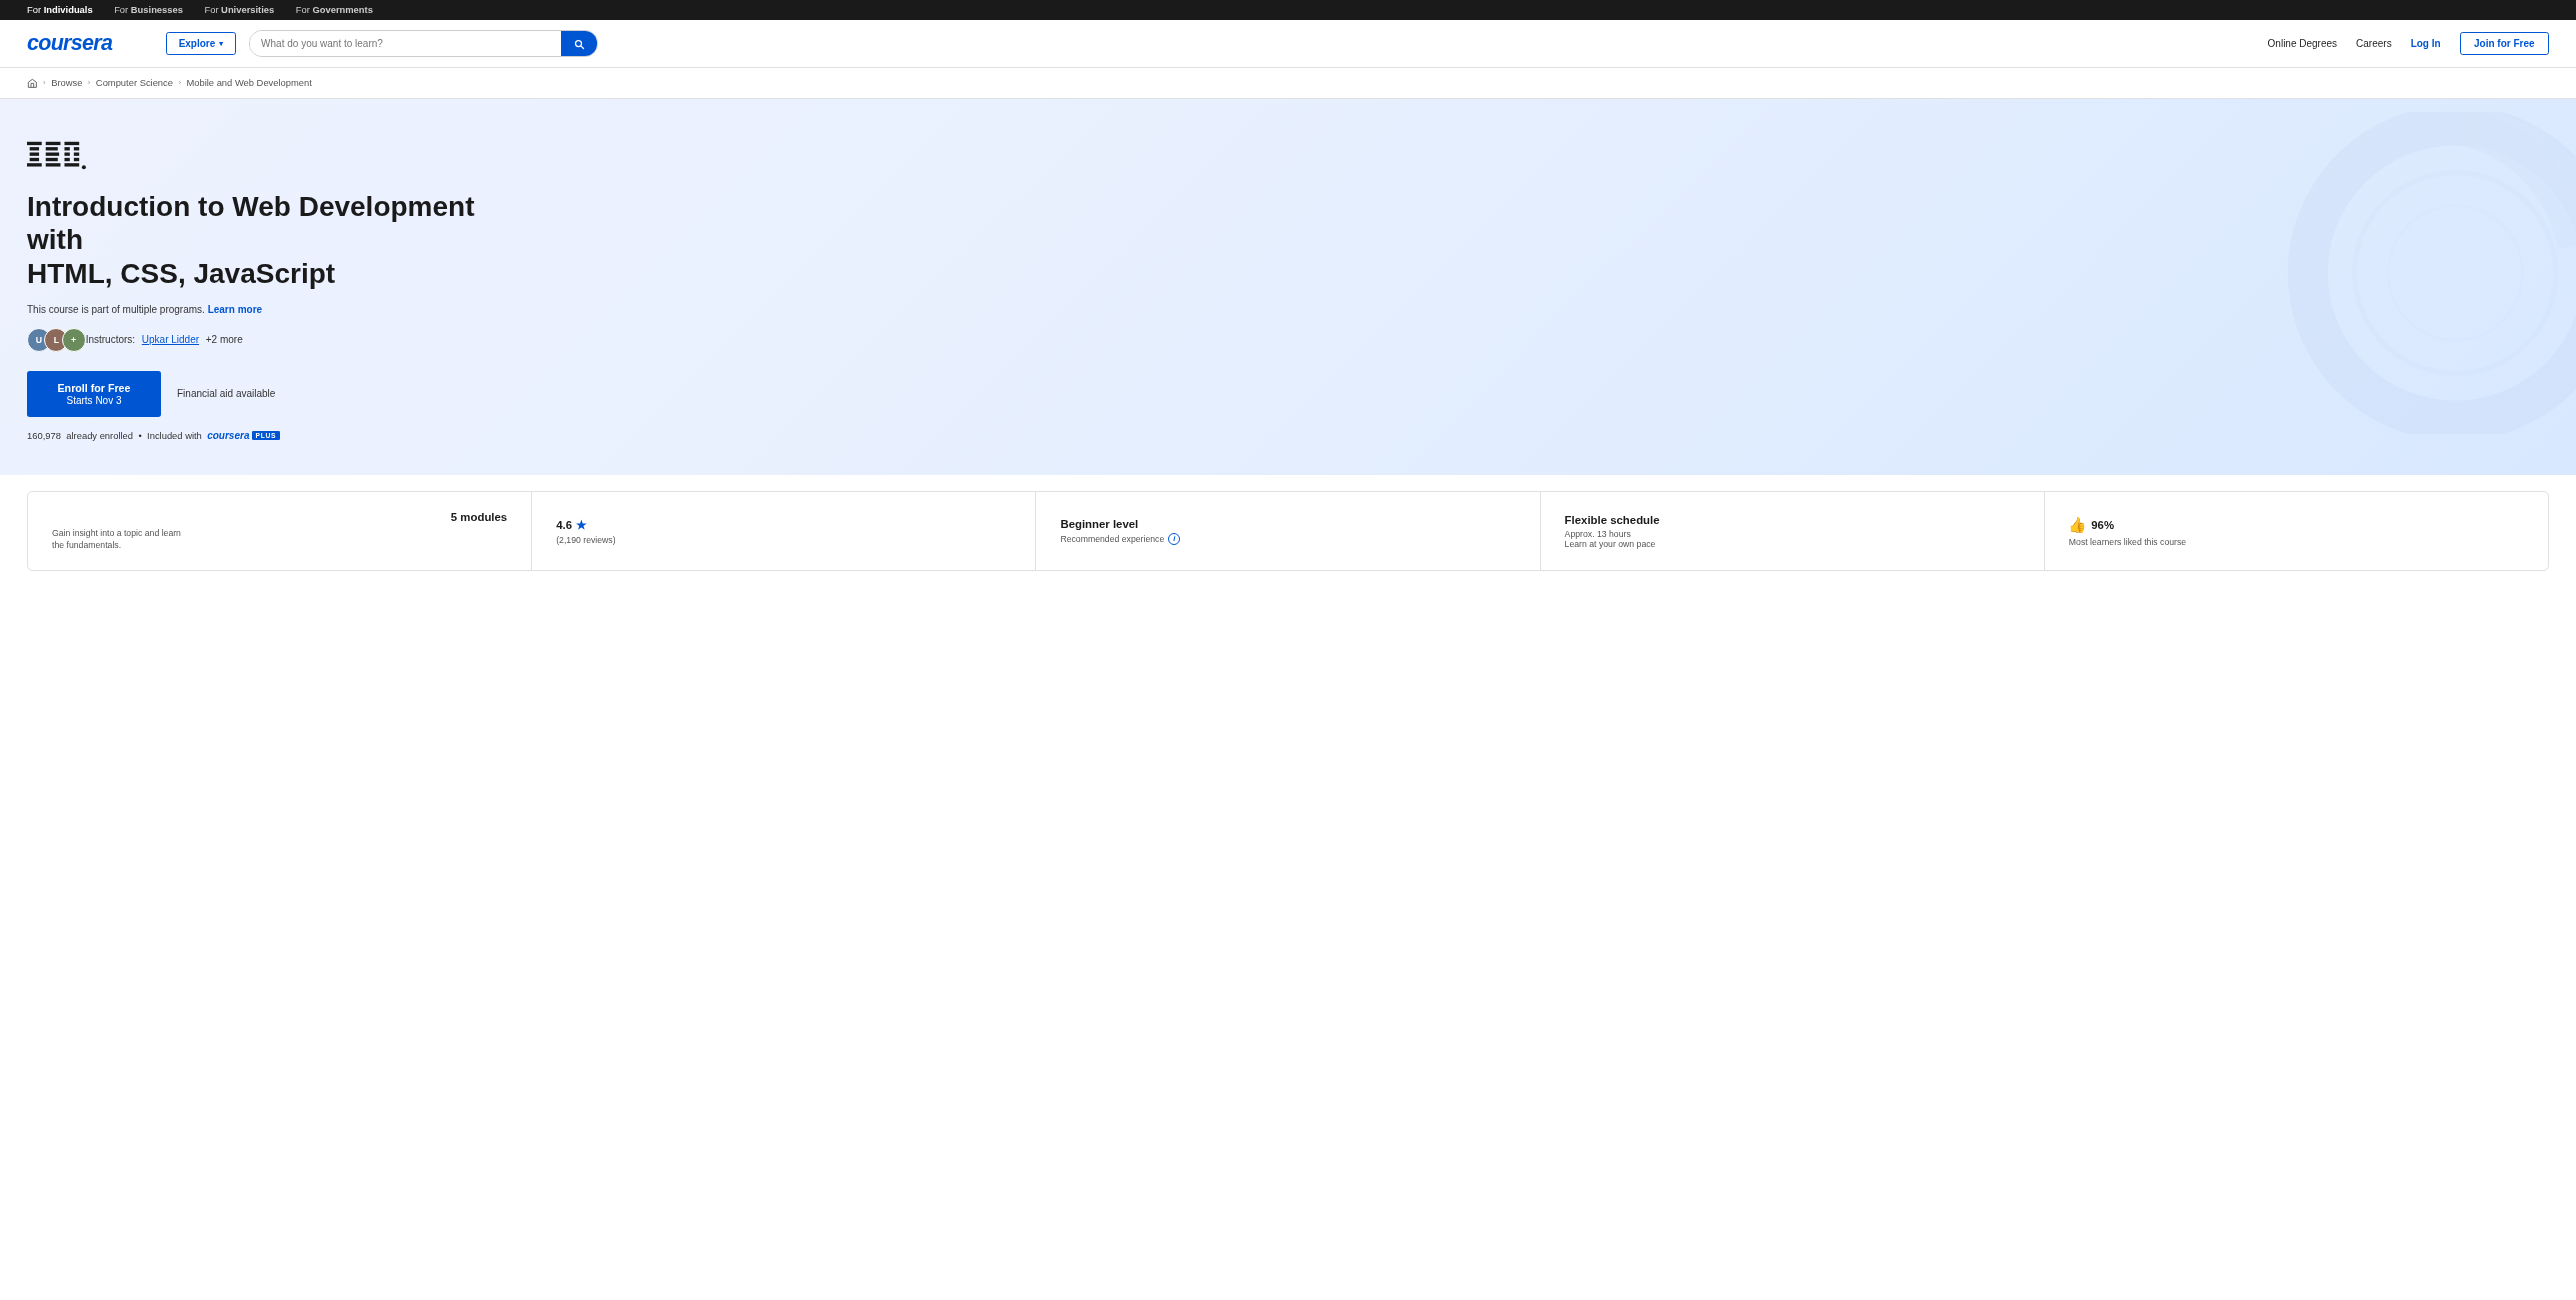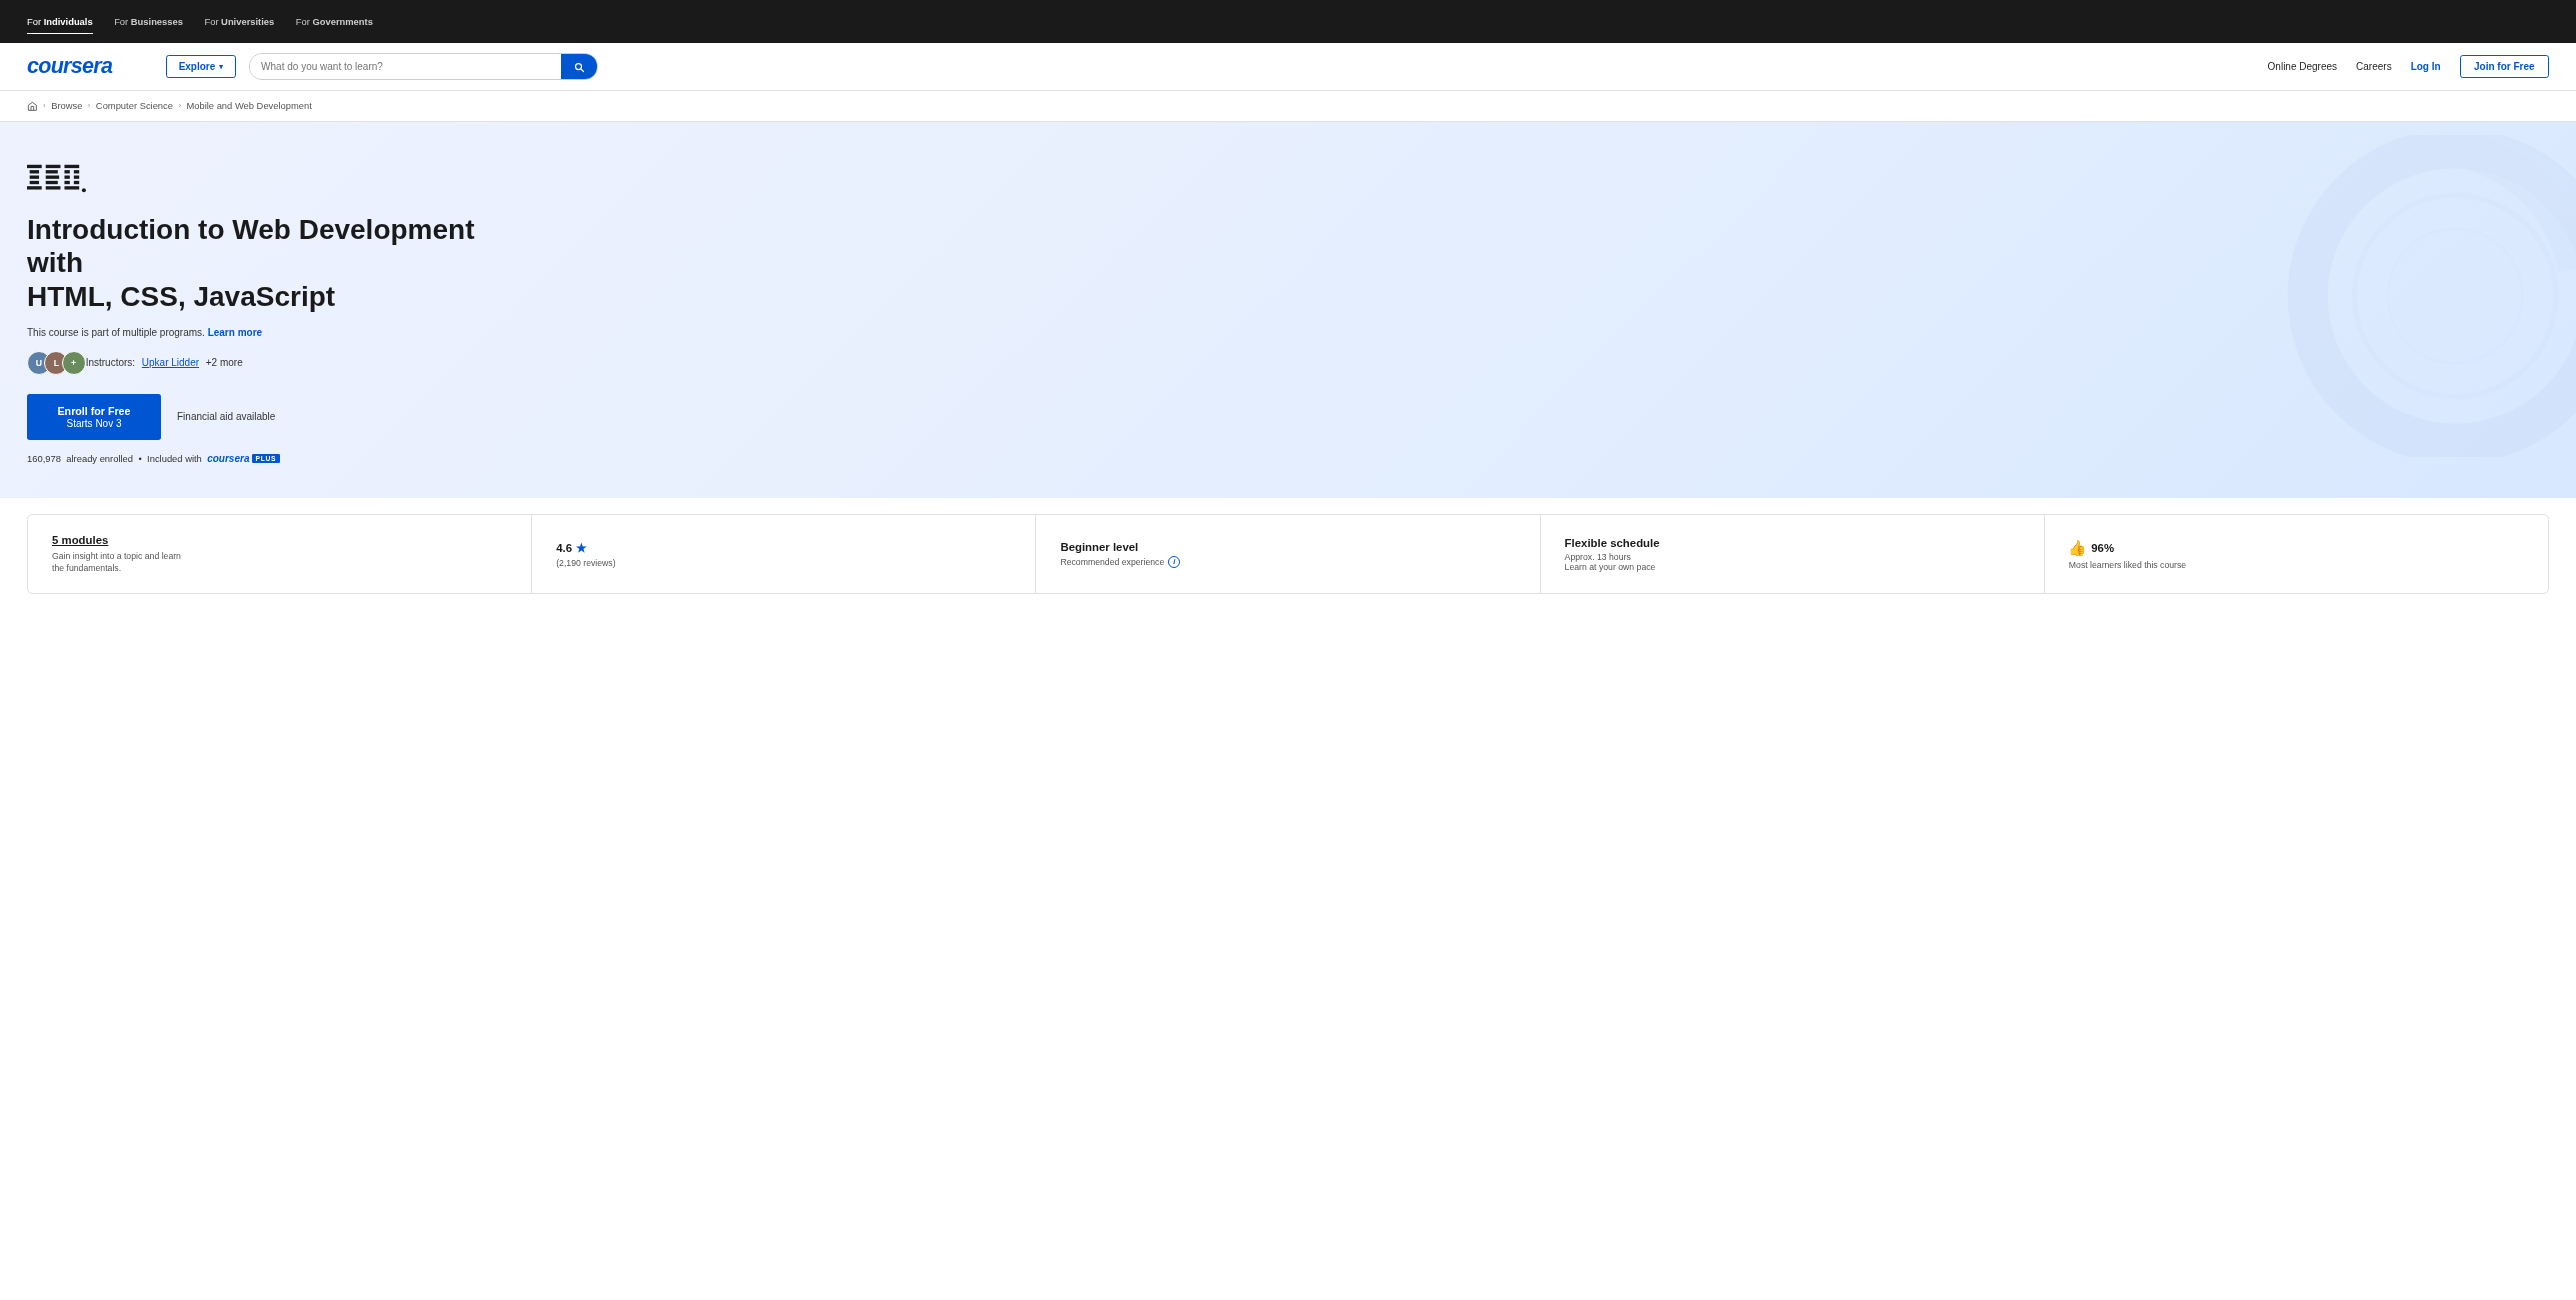--- a/index.html
+++ b/index.html
@@ -4,21 +4,21 @@
   <style>
     * { margin: 0; padding: 0; box-sizing: border-box; }
     body { font-family: 'Source Sans Pro', Arial, sans-serif; font-size: 10.7px; color: #1f1f1f; background: #fff; }
 
     
     .top-nav {
       background: #1a1a1a;
       display: flex;
       align-items: center;
       padding: 4px 27px;
-      height: 43px;
+      height: 20px;
       gap: 21.5px;
     }
     .top-nav-item {
       color: #ccc;
       font-size: 9.4px;
       cursor: pointer;
       padding: 6.7px 0;
       border-bottom: 1.3px solid transparent;
     }
     .top-nav-item.active {
@@ -314,22 +314,22 @@
       display: flex;
       flex-direction: column;
       justify-content: center;
     }
     .stat-item:last-child { border-right: none; }
     .stat-title {
       font-size: 11.4px;
       font-weight: 700;
       color: #1a1a1a;
       margin-bottom: 4px;
-      text-decoration: underline;
-      cursor: pointer;
+      cursor: pointer;
+      text-align: right;
     }
     .stat-desc {
       font-size: 8.7px;
       color: #555;
       line-height: 1.4;
     }
     .stat-value {
       font-size: 11.4px;
       font-weight: 700;
       color: #1a1a1a;

